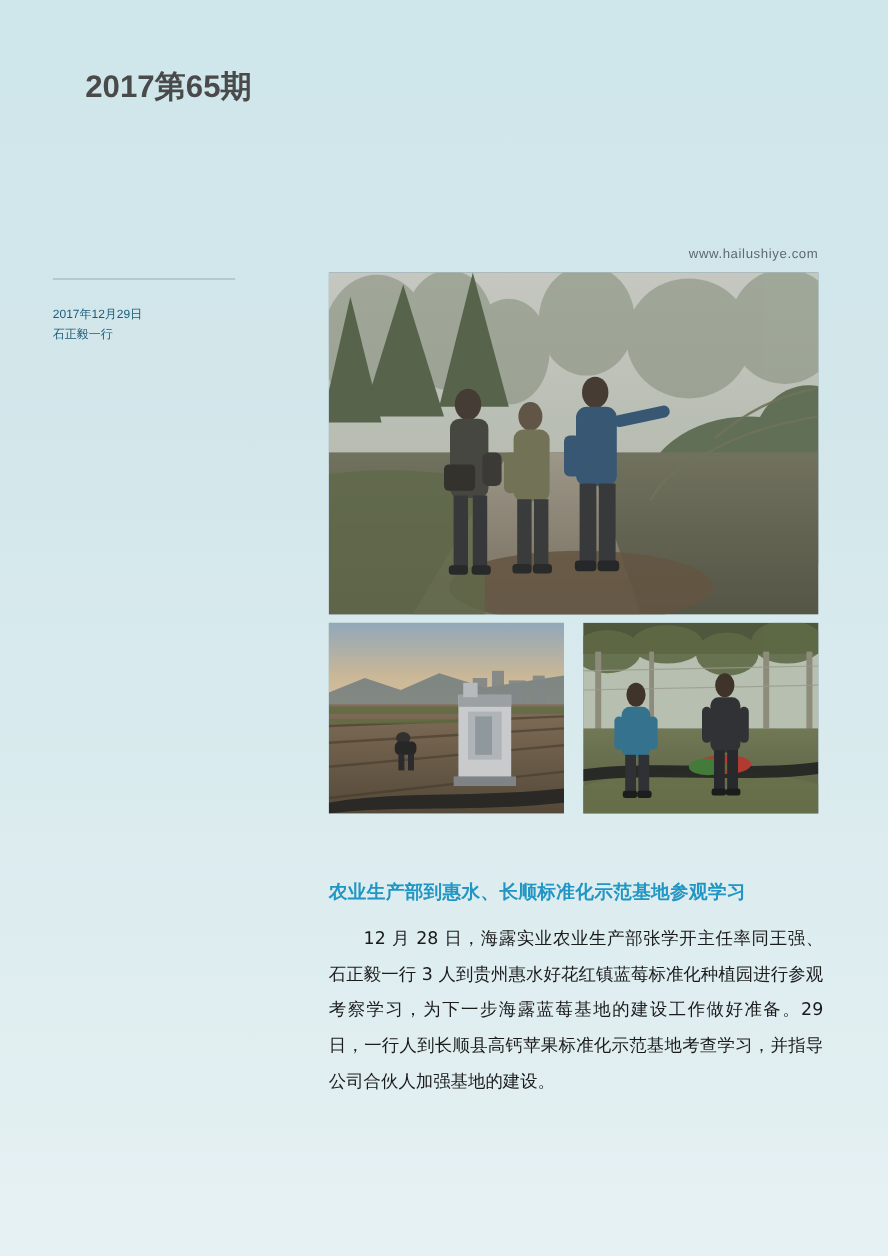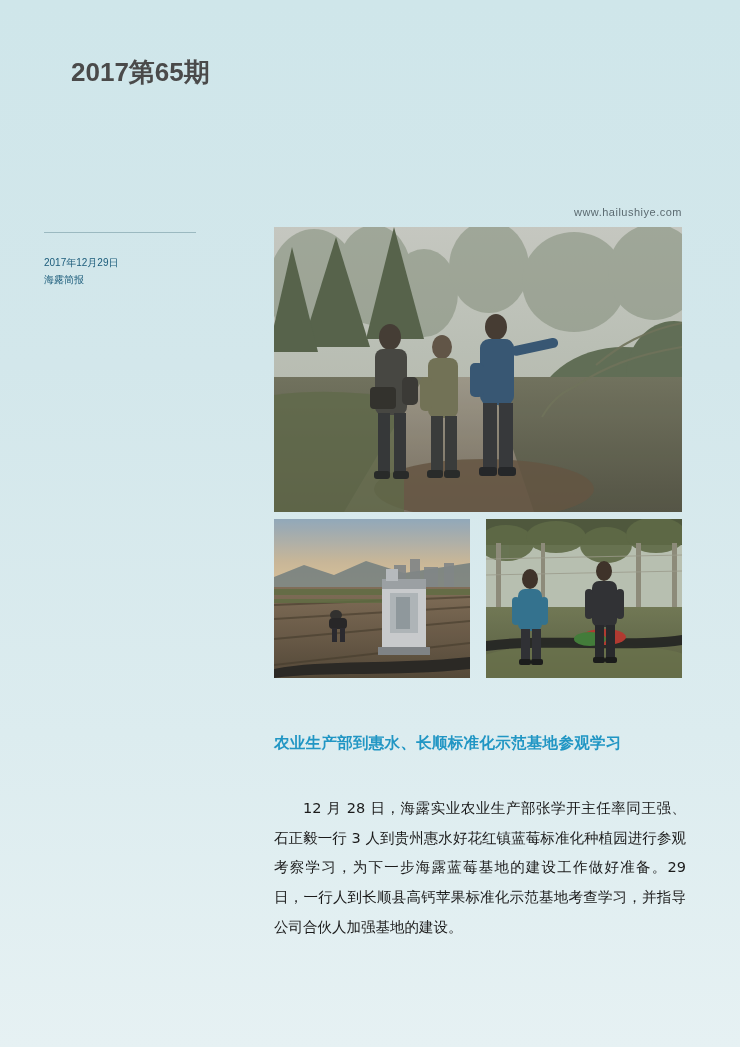--- a/index.html
+++ b/index.html
@@ -117,21 +117,21 @@
     color: #2196c4;
     font-size: 15.5px;
     font-weight: bold;
     font-family: "DejaVu Sans", sans-serif;
     letter-spacing: 0.3px;
     margin-top: 12px;
   }
   .article-body {
     position: absolute;
     left: 274px;
-    top: 794px;
+    top: 769px;
     width: 412px;
     color: #1b1b1b;
     font-size: 14.5px;
     font-family: "DejaVu Sans", sans-serif;
     line-height: 2.05;
     text-align: justify;
     text-indent: 2em;
   }
 </style>
 </head>
@@ -142,21 +142,21 @@
   <div class="masthead">
     <div class="masthead-issue">2017第65期</div>
   </div>
 
   <div class="website">www.hailushiye.com</div>
 
   <div class="meta-rule"></div>
 
   <div class="meta">
     <div>2017年12月29日</div>
-    <div>海露简报</div>
+    <div>石正毅一行</div>
   </div>
 
   <div class="photo photo-main">
     <svg viewBox="0 0 408 285" preserveAspectRatio="none">
       <defs>
         <linearGradient id="skyG" x1="0" y1="0" x2="0" y2="1">
           <stop offset="0%" stop-color="#c9c9c2"></stop>
           <stop offset="55%" stop-color="#b9bdb2"></stop>
           <stop offset="100%" stop-color="#9aa38f"></stop>
         </linearGradient>

